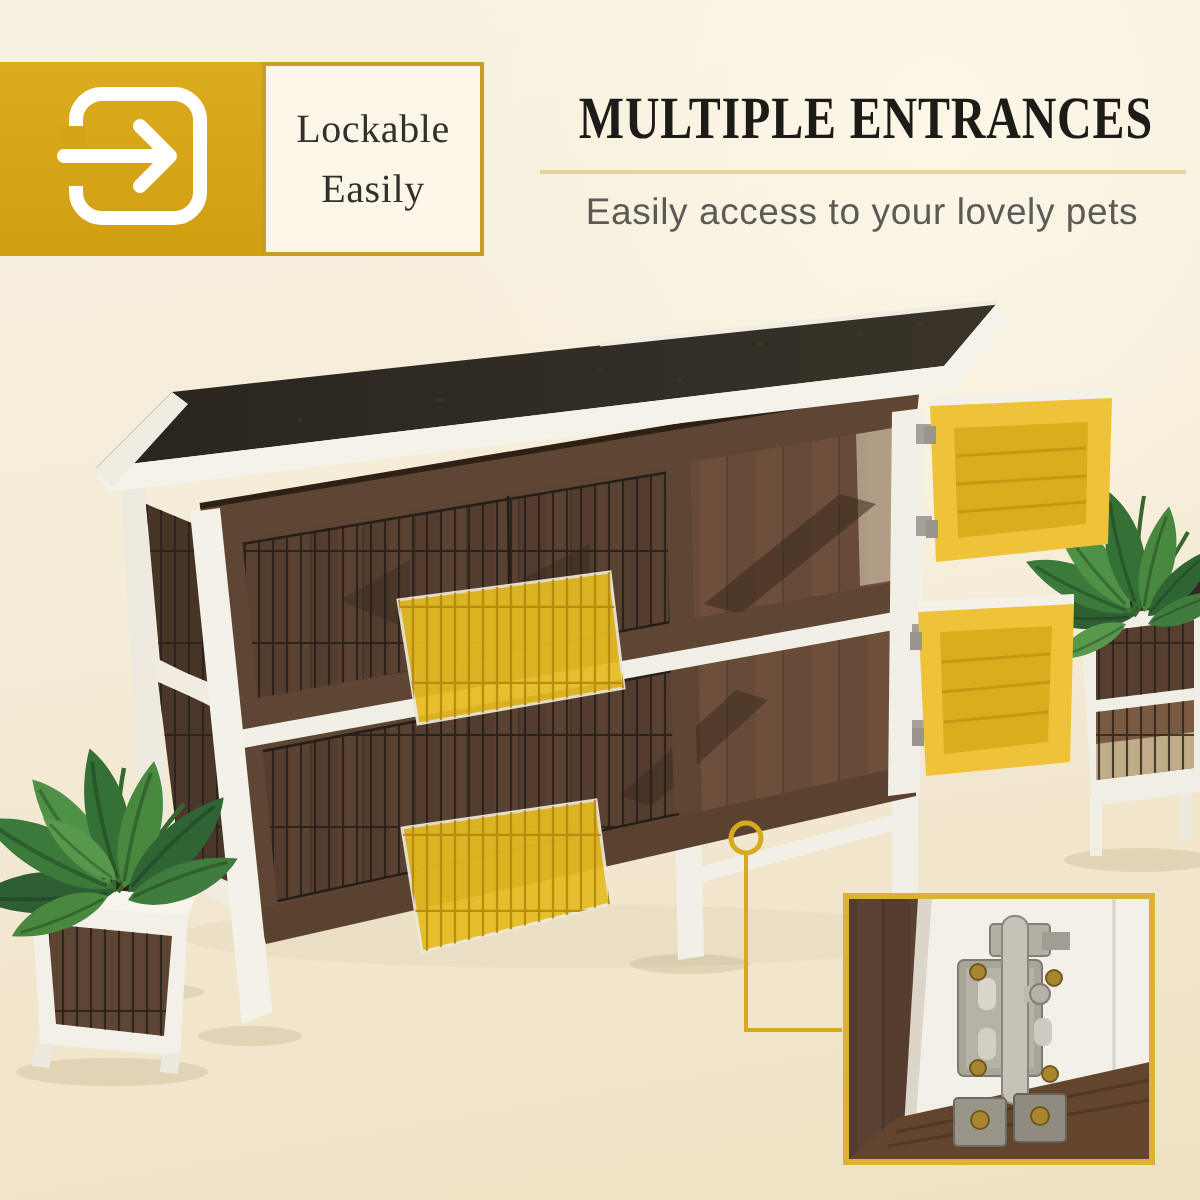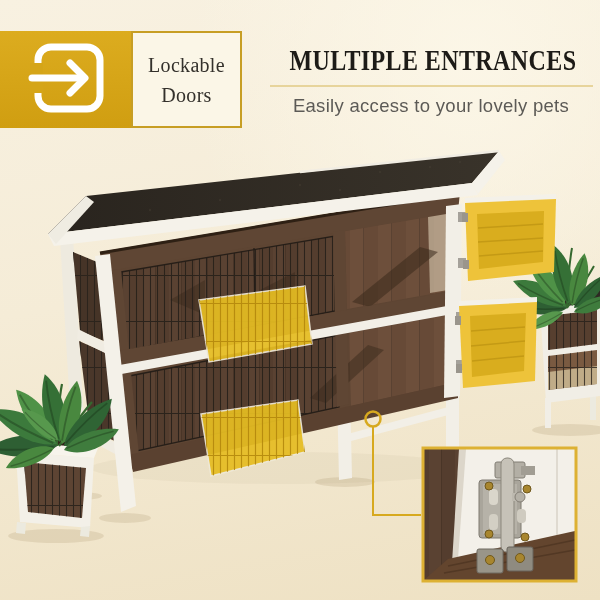--- a/index.html
+++ b/index.html
@@ -251,21 +251,21 @@
 <div class="badge-row">
   <div class="badge-icon-box">
     <svg width="80" height="78" viewBox="0 0 80 78">
       <rect x="12" y="6" width="62" height="62" rx="13" fill="none" stroke="#ffffff" stroke-width="7"></rect>
       <rect x="4" y="22" width="13" height="30" fill="#d5a518"></rect>
       <path d="M6 37 H58" stroke="#ffffff" stroke-width="7" stroke-linecap="round"></path>
       <path d="M44 22 L59 37 L44 52" fill="none" stroke="#ffffff" stroke-width="7" stroke-linecap="round" stroke-linejoin="round"></path>
     </svg>
   </div>
   <div class="badge-label">
-    <span>Lockable Doors</span>
+    <span>Lockable Easily</span>
   </div>
 </div>
 
 <div class="header">
   <h1>MULTIPLE ENTRANCES</h1>
   <div class="divider"></div>
   <p>Easily access to your lovely pets</p>
 </div>
 
 </div>

